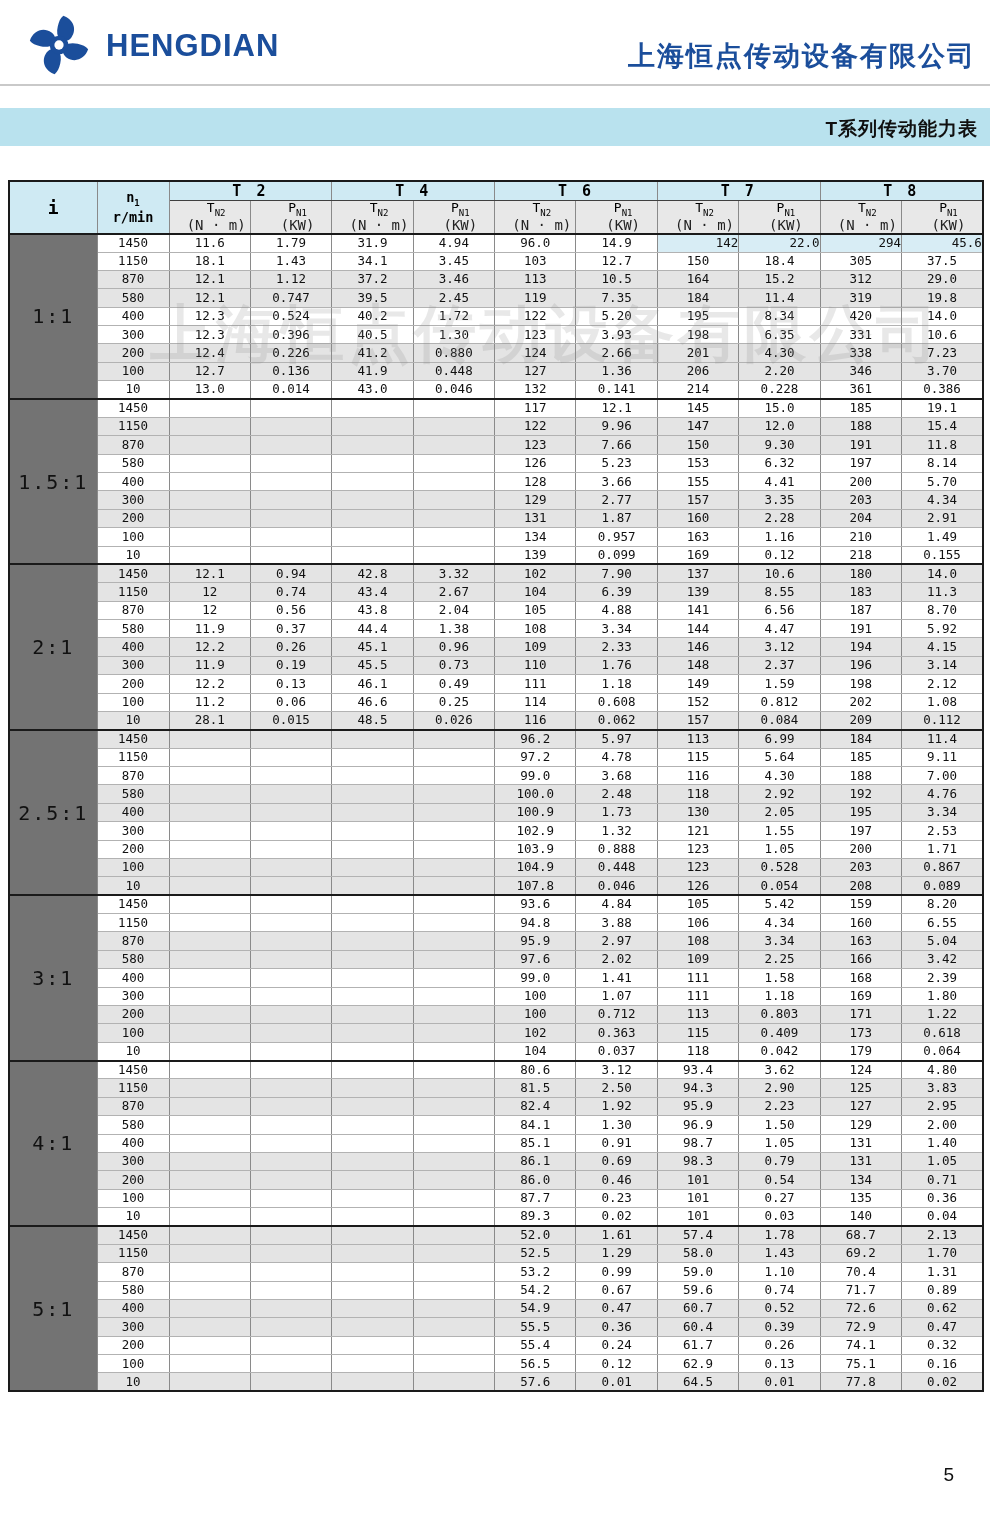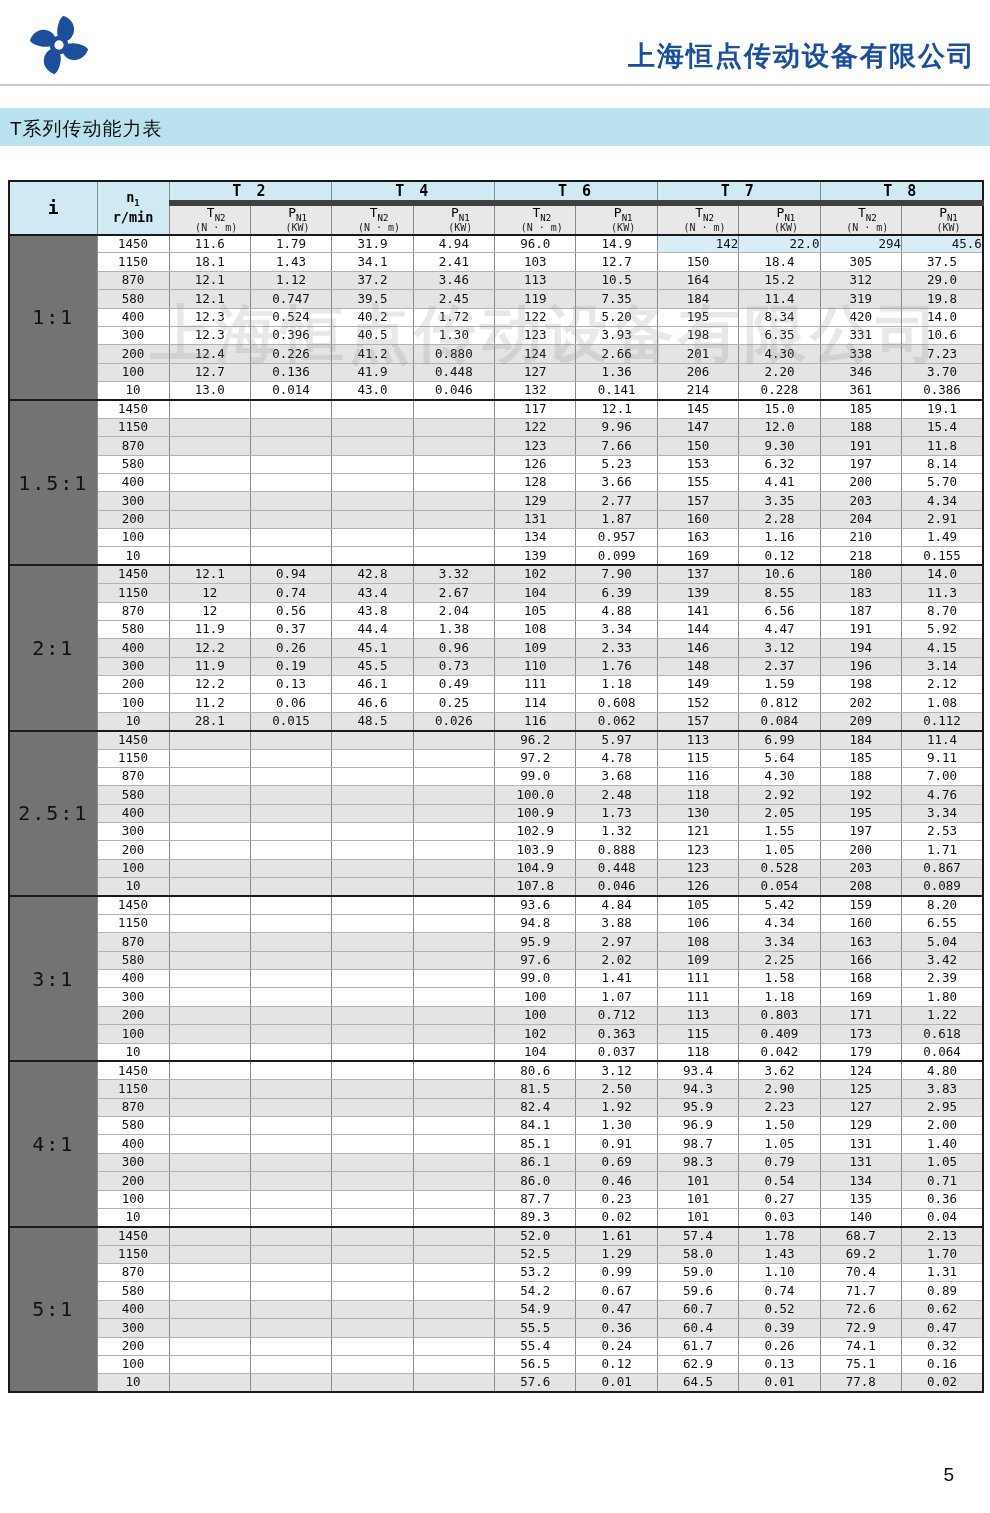--- a/index.html
+++ b/index.html
@@ -14,45 +14,45 @@
     position:absolute; left:106px; top:28px; font-size:31px; font-weight:600;
     color:var(--brand-blue,#1b4e9b); letter-spacing:1px;
   }
   .company-name {
     position:absolute; top:38px; right:14px; font-size:27px; font-weight:bold;
     color:var(--brand-blue,#1b4e9b); letter-spacing:2px;
   }
   .header-divider { position:absolute; top:84px; left:0; width:990px; height:2px; background:#c9c9c9; }
   
   .title-bar { position:absolute; top:108px; left:0; width:990px; height:38px; background:var(--title-bar-bg,#b9e2ee); }
-  .title-bar .title-text { display:block; padding:8px 12px 0 10px; font-size:19px; font-weight:normal; color:#101010; letter-spacing:1px; }
+  .title-bar .title-text { display:block; padding:8px 12px 0 10px; font-size:19px; font-weight:bold; color:#101010; letter-spacing:1px;text-align:right; }
   
   .table-wrap { position:absolute; top:180px; left:8px; width:974px; }
   table.cap { width:974px; border-collapse:collapse; table-layout:fixed; border:2px solid #1a1a1a; }
   th, td { border:1px solid #8a8a8a; text-align:center; vertical-align:middle; overflow:hidden; }
   thead th { font-weight:normal; }
   th.model-th {
     background:var(--header-bg,#cfeaf3); height:15px; font-size:15px; font-weight:bold;
     font-family:"DejaVu Sans Mono","Liberation Mono",monospace; letter-spacing:3px;
-    border-bottom:6px solid #404040;
+    border-bottom:1px solid #404040;
   }
   th.i-th {
     background:var(--header-bg,#cfeaf3); font-size:18px; font-weight:bold;
     font-family:"DejaVu Sans Mono","Liberation Mono",monospace;
   }
   th.n1-th {
     background:var(--header-bg,#cfeaf3); font-size:13.5px; font-weight:bold;
     font-family:"DejaVu Sans Mono","Liberation Mono",monospace; line-height:1.25;
   }
   th.n1-th sub, th.sub-th sub { font-size:9px; }
   th.sub-th {
     background:var(--subheader-bg,#e8e8e8); height:27px; font-size:13px; line-height:1.05;
     font-family:"DejaVu Sans Mono","Liberation Mono",monospace; border-bottom:2px solid #1a1a1a;padding-left:13px;
   }
-  th.sub-th .unit { display:block; font-size:10px; color:#222; letter-spacing:0; }
+  th.sub-th .unit { display:block; font-size:14px; color:#222; letter-spacing:0; }
   tbody tr { height:18.38px; }
   tbody td {
     font-family:"DejaVu Sans Mono","Liberation Mono",monospace; font-size:12.5px; color:#111;
     line-height:1; border-top:1px solid #b2b2b2; border-bottom:1px solid #b2b2b2;
   }
   tbody tr.stripe td:not(.ratio-cell) { background:var(--stripe-bg,#e4e4e4); }
   tbody td.hl { background:var(--highlight-bg,#d8edf5) !important;text-align:right; }
   tbody tr.group-start td { border-top:2px solid #1a1a1a; }
   td.ratio-cell { background:#737373; font-size:20px; letter-spacing:2px; }
   
@@ -80,20 +80,21 @@
     </defs>
     <g fill="#1b4e9b">
       <use href="#blade"></use>
       <use href="#blade" transform="rotate(90 50 50)"></use>
       <use href="#blade" transform="rotate(180 50 50)"></use>
       <use href="#blade" transform="rotate(270 50 50)"></use>
       <circle cx="50" cy="50" r="15"></circle>
     </g>
     <circle cx="50" cy="50" r="7.5" fill="#ffffff"></circle>
   </svg>
+  <div class="logo-text">HENGDIAN</div>
   <div class="company-name">上海恒点传动设备有限公司</div>
   <div class="header-divider"></div>
 
   <div class="title-bar">
     <span class="title-text">T系列传动能力表</span>
   </div>
 
   <div class="table-wrap">
     <table class="cap">
       <colgroup>
@@ -146,21 +147,21 @@
             <td class="val-cell hl">142</td>
             <td class="val-cell hl">22.0</td>
             <td class="val-cell hl">294</td>
             <td class="val-cell hl">45.6</td>
           </tr>
           <tr>
             <td class="n1-cell">1150</td>
             <td class="val-cell">18.1</td>
             <td class="val-cell">1.43</td>
             <td class="val-cell">34.1</td>
-            <td class="val-cell">2.41</td>
+            <td class="val-cell">3.45</td>
             <td class="val-cell">103</td>
             <td class="val-cell">12.7</td>
             <td class="val-cell">150</td>
             <td class="val-cell">18.4</td>
             <td class="val-cell">305</td>
             <td class="val-cell">37.5</td>
           </tr>
           <tr class="stripe">
             <td class="n1-cell">870</td>
             <td class="val-cell">12.1</td>

